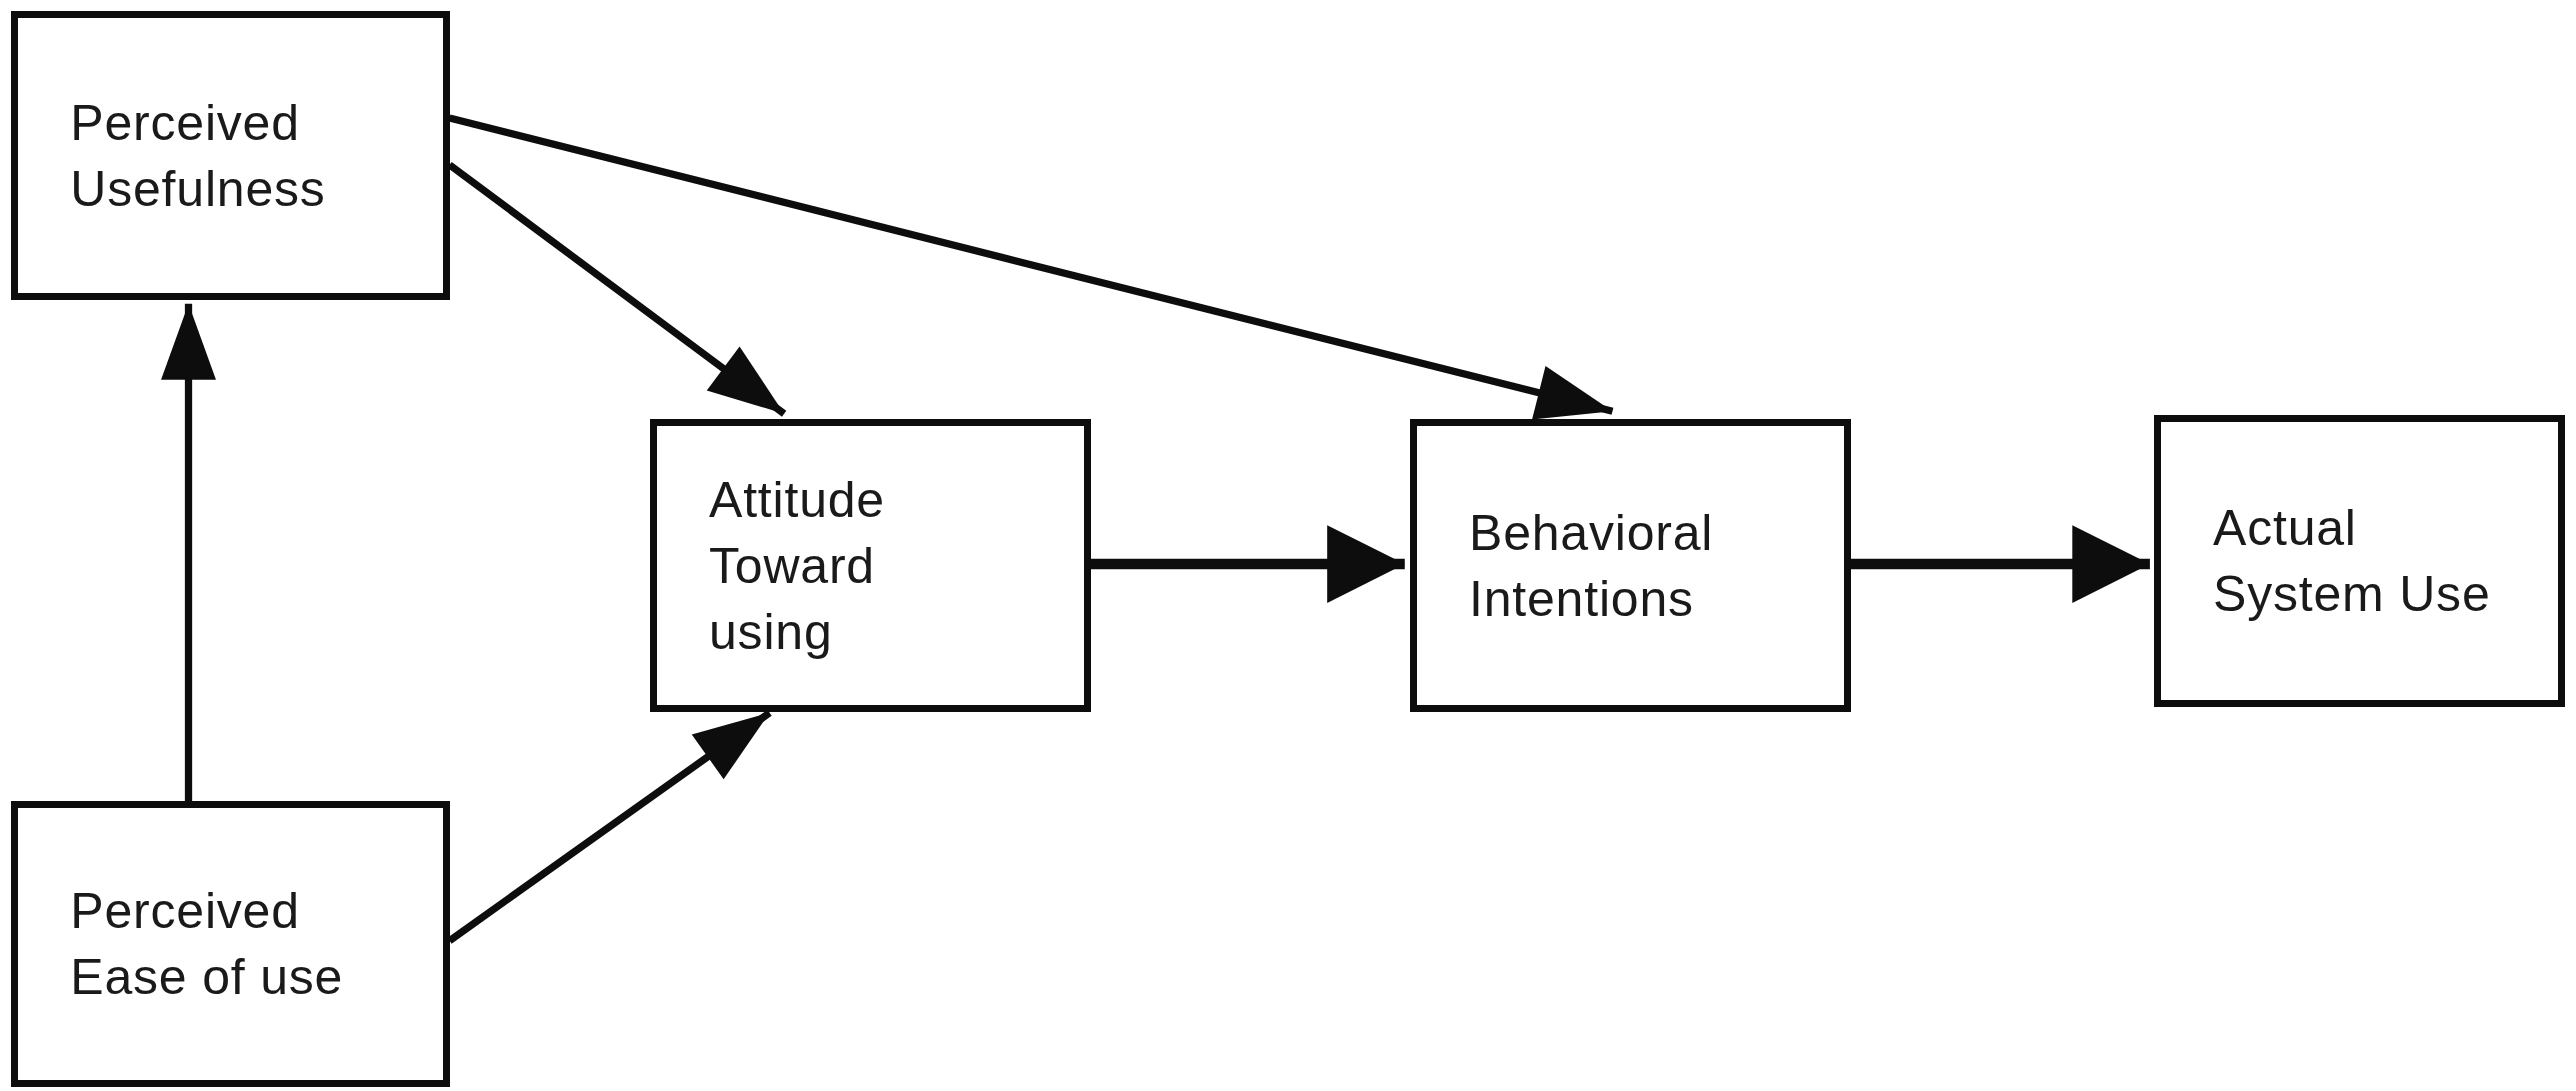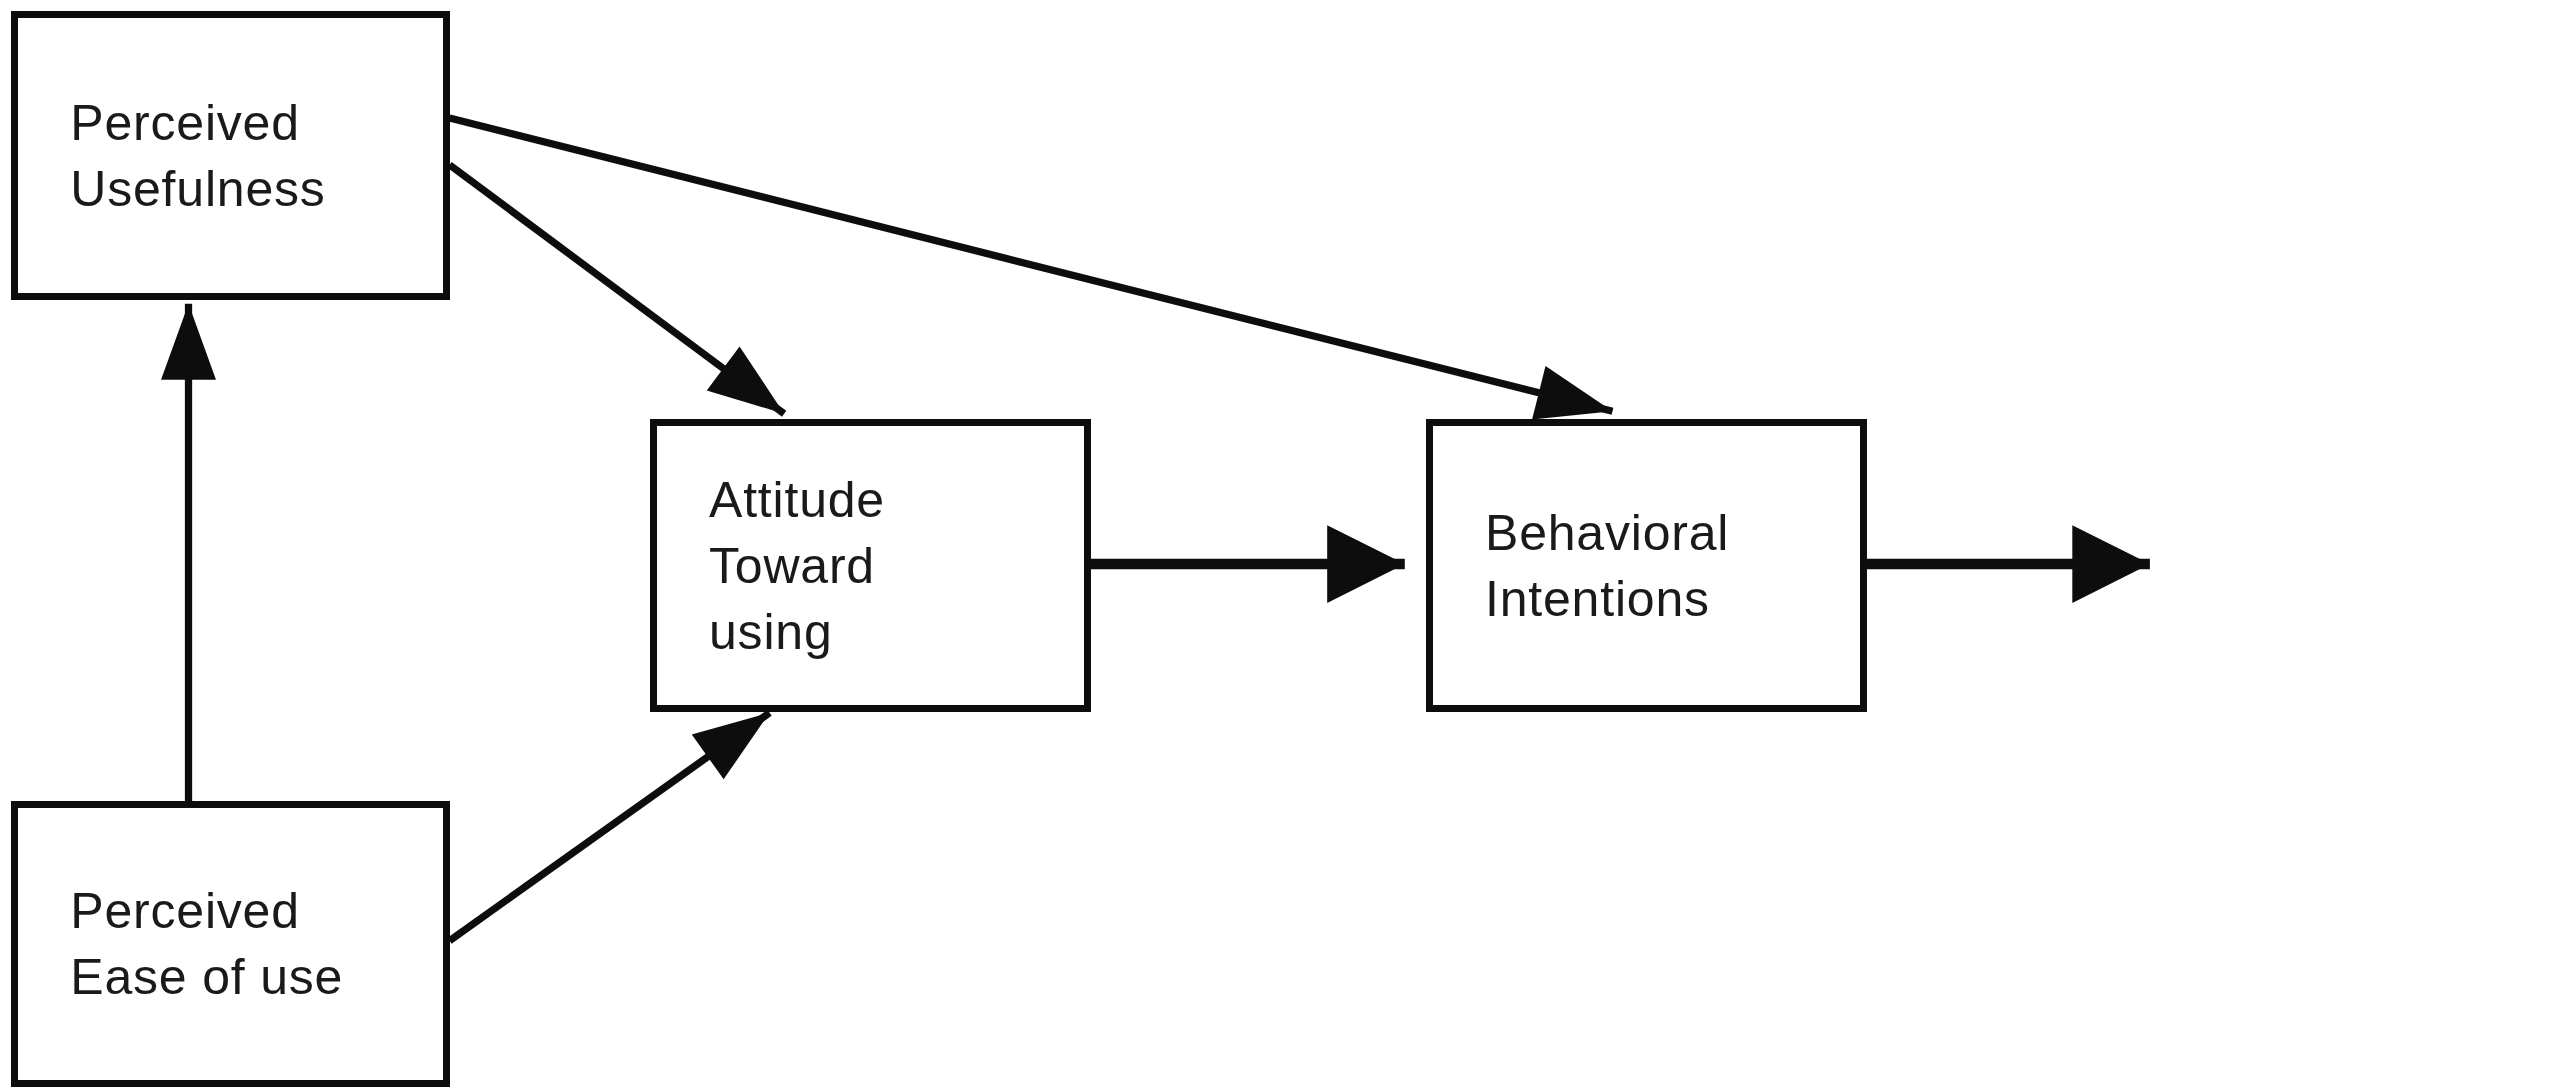--- a/index.html
+++ b/index.html
@@ -37,21 +37,21 @@
   .node .label {
     font-size: 50px;
     line-height: 1.32;
     color: #1a1a1a;
     white-space: pre-line;
     letter-spacing: 0.8px;
   }
   #node-perceived-usefulness  { left: 11.3px;   top: 11.3px;  width: 439px; height: 289px; }
   #node-perceived-ease-of-use { left: 11.3px;   top: 801px; width: 439px; height: 286px; }
   #node-attitude-toward-using { left: 612px;  top: 419px; width: 441px; height: 293px; margin-left: 38px; }
-  #node-behavioral-intentions { left: 1410px; top: 419px; width: 441px; height: 293px; margin-left: 16px; }
+  #node-behavioral-intentions { left: 1410px; top: 419px; width: 441px; height: 293px; }
   #node-actual-system-use     { left: 2154px; top: 415px; width: 411px; height: 292px; }
   .edge { stroke: #0d0d0d; }
 </style>
 </head>
 <body>
 
 <div id="canvas">
 
   <svg id="edge-layer" viewBox="0 0 3187 1350" xmlns="http://www.w3.org/2000/svg">
     <defs>
@@ -90,15 +90,19 @@
     <span class="label">Attitude
 Toward
 using</span>
   </div>
 
   <div class="node" id="node-behavioral-intentions">
     <span class="label">Behavioral
 Intentions</span>
   </div>
 
+  <div class="node" id="node-actual-system-use">
+    <span class="label">Actual
+System Use</span>
+  </div>
 
 </div>
 
 
 </body></html>

